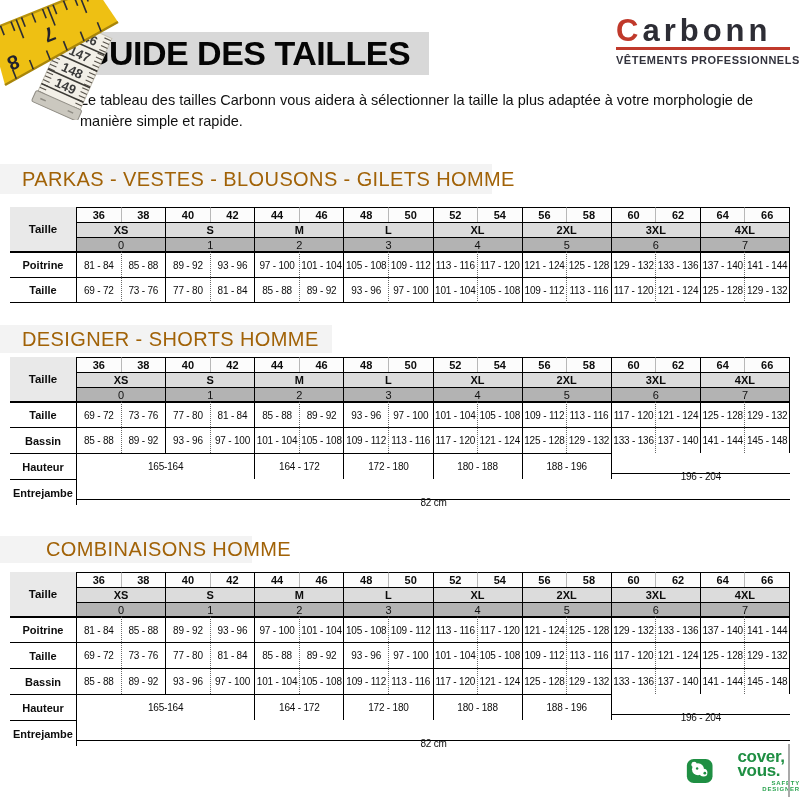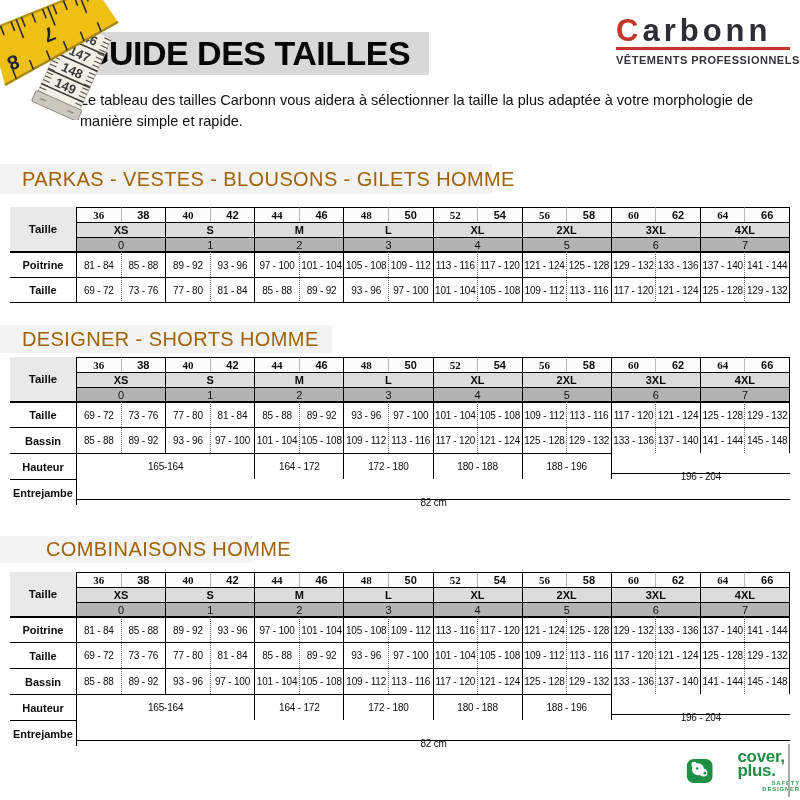--- a/index.html
+++ b/index.html
@@ -35,21 +35,21 @@
   .corner{grid-row:1/4;background:#e9e9e9;border-right:1.2px solid #000;
           font-weight:bold;font-size:11.5px;}
   .size{background:#fcfcfc;border-top:1.5px solid #000;font-weight:bold;font-size:11px;}
   .letter{background:#dcdcdc;border-top:1px solid #000;border-right:1.2px solid #000;font-weight:bold;font-size:11px;}
   .code{background:#b3b3b3;border-top:1px solid #000;border-right:1.2px solid #000;font-size:11px;color:#111;}
   .sp2{grid-column:span 2;}
   .rowlabel{font-weight:bold;font-size:11px;border-right:1.2px solid #000;border-top:1px solid #000;background:#fff;}
   .val{border-top:1px solid #000;font-size:10px;letter-spacing:-.2px;background:#fff;}
   .bdot{border-right:1px dotted #666;}
   .bsolid{border-right:1.2px solid #000;}
-  .blite{border-right:1px solid #b8b8b8;font-family:Liberation Serif, serif;}
+  .blite{border-right:1px solid #b8b8b8;}
   .span{border-right:1.2px solid #000;}
   .nr{border-right:none;margin-top:20px;}
   .frow{border-top:2.5px solid #000;}
   .bb{border-bottom:1.4px solid #000;}
 
   
   .cg{position:absolute;left:686px;top:750px;display:flex;gap:24px;align-items:center;}
   .cg-txt{color:#1f8f43;font-weight:bold;font-size:17px;line-height:13.5px;letter-spacing:-.3px;}
   .cg-tag{font-size:6px;letter-spacing:.8px;color:#2aa34f;font-weight:bold;margin-top:3px;text-align:right;}
   .vline{position:absolute;left:788px;top:744px;width:2px;height:53px;background:#a9a9a9;}
@@ -375,19 +375,19 @@
     <svg width="30" height="32" viewBox="0 0 32 34">
       <rect x="1" y="3" width="30" height="28" rx="8" fill="#1f8f43"></rect>
       <circle cx="14" cy="15" r="7" fill="#fff"></circle>
       <circle cx="20.5" cy="19" r="4.5" fill="#fff"></circle>
       <circle cx="9.5" cy="9.5" r="3.2" fill="#fff"></circle>
       <circle cx="13" cy="14" r="1.4" fill="#1f8f43"></circle>
       <circle cx="22" cy="19.5" r="1.6" fill="#1f8f43"></circle>
     </svg>
     <div>
       <div class="cg-txt">cover,</div>
-      <div class="cg-txt">plus.</div>
+      <div class="cg-txt">vous.</div>
       <div class="cg-tag">SAFETY DESIGNER</div>
     </div>
   </div>
   <div class="vline"></div>
 
 </div>
 
 </body></html>

